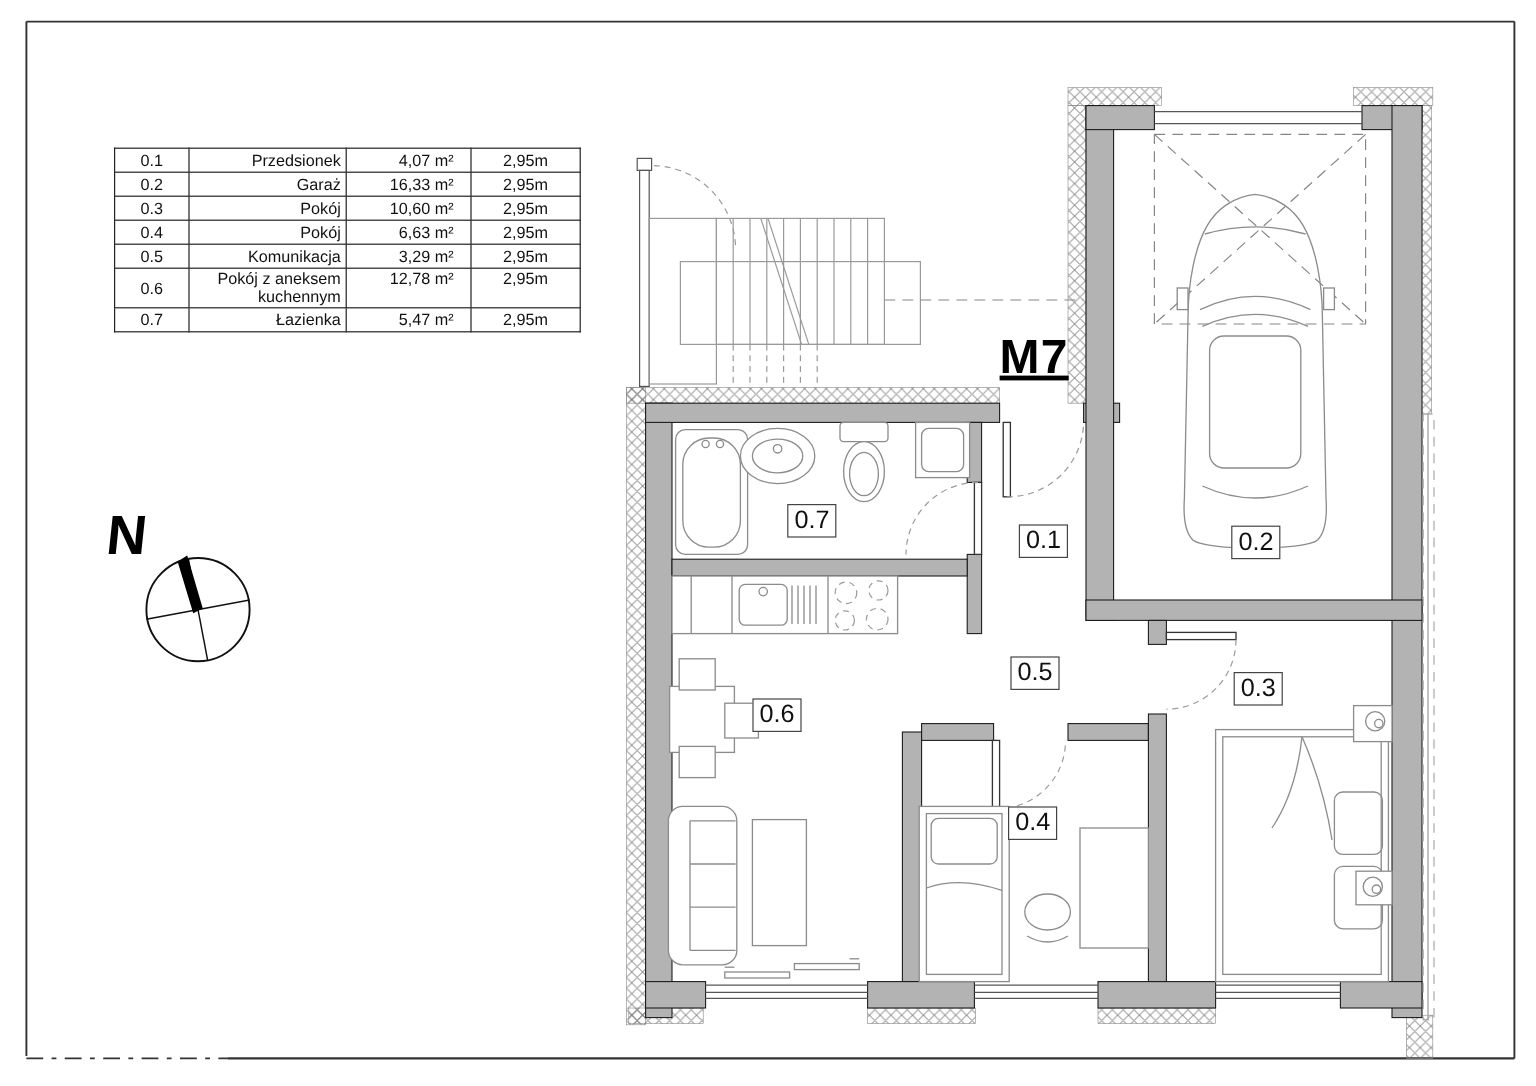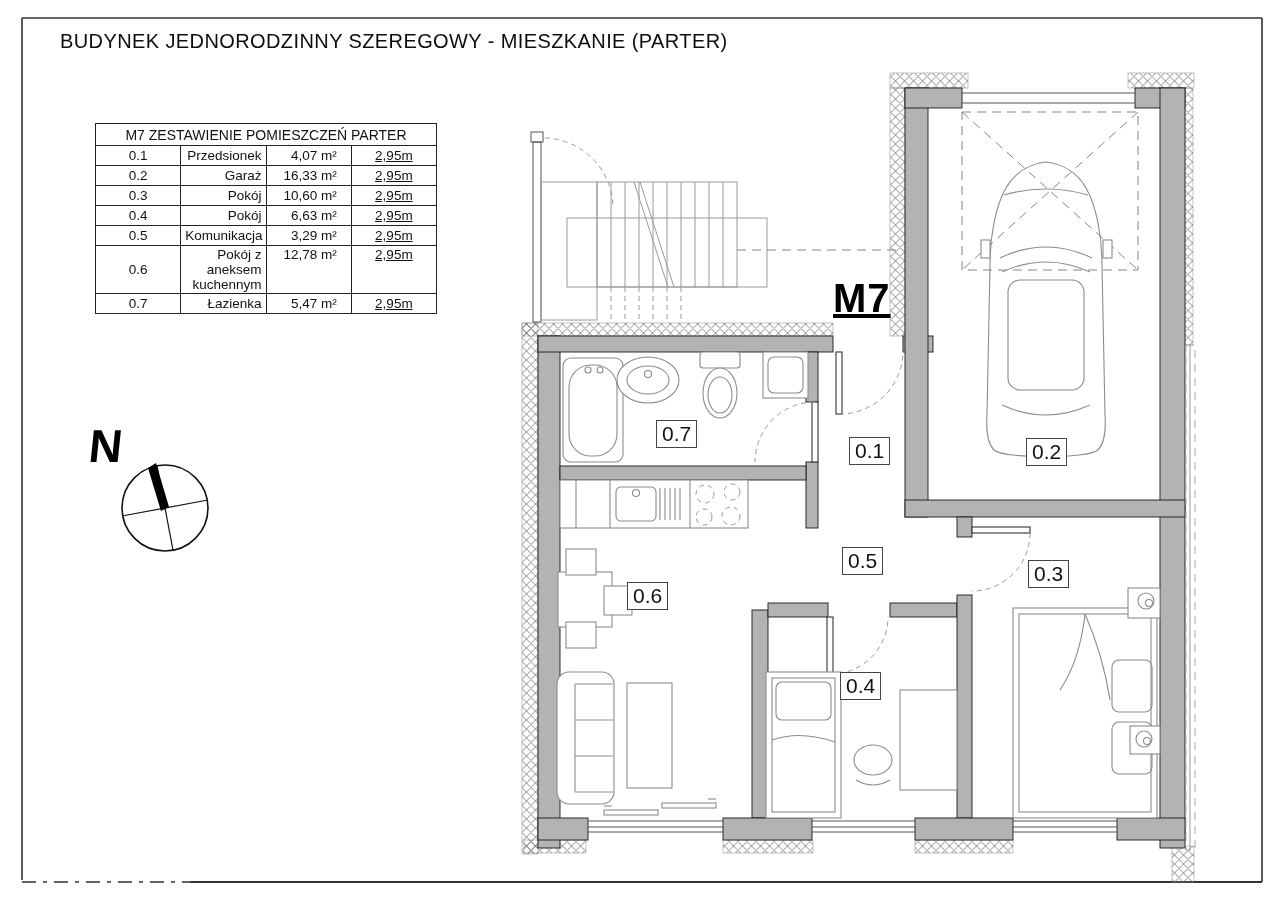--- a/index.html
+++ b/index.html
@@ -10,21 +10,21 @@
   #title{left:60px;top:30px;font-size:20px;letter-spacing:0.4px;color:#0d0d0d;white-space:nowrap;}
   
   #legend{left:95px;top:123px;border-collapse:collapse;table-layout:fixed;width:342px;
           font-size:13.5px;color:#111;background:#fff;}
   #legend td,#legend th{border:1px solid #222;padding:1px 4px;font-weight:400;vertical-align:middle;}
   #legend .t-title{text-align:center;font-size:14px;height:19px;}
   #legend .h-c{text-align:center;height:18px;}
   #legend .c-nr{text-align:center;width:53px;}
   #legend .c-name{text-align:right;width:122px;}
   #legend .c-area{text-align:right;width:85px;padding-right:14px;}
-  #legend .c-h{text-align:center;width:82px;text-decoration:underline;}
+  #legend .c-h{text-align:center;width:82px;}
   #legend .section td{padding-left:48px;height:17px;}
   #legend tr.r td{height:17px;}
   #legend .suma td{height:18px;}
   .suma-label{margin-left:150px;}
   .suma-val{margin-left:28px;}
   
   .room-label{border:1.2px solid #444;background:#fff;font-size:21px;line-height:26px;
               padding:0 5px;color:#111;}
   #unit-label{font-size:40px;font-weight:bold;color:#000;letter-spacing:1px;}
   
@@ -295,27 +295,23 @@
         <circle class="furl" cx="1149" cy="603" r="3.5"></circle>
       </g>
       <g>
         <rect class="fur" x="1130" y="726" width="30" height="28"></rect>
         <circle class="furl" cx="1144" cy="739" r="8"></circle>
         <circle class="furl" cx="1147" cy="741" r="3.5"></circle>
       </g>
     </g>
   </svg>
 
-  <div id="title" class="abs">BUDYNEK JEDNORODZINNY SZEREGOWY - MIESZKANIE (PARTER)</div>
 
   <table id="legend" class="abs">
     <tbody>
-        <tr>
-      <td class="t-title" colspan="4">M7 ZESTAWIENIE POMIESZCZEŃ PARTER</td>
-    </tr>
     <tr class="r">
       <td class="c-nr">0.1</td>
       <td class="c-name">Przedsionek</td>
       <td class="c-area">4,07 m²</td>
       <td class="c-h">2,95m</td>
     </tr>
     <tr class="r">
       <td class="c-nr">0.2</td>
       <td class="c-name">Garaż</td>
       <td class="c-area">16,33 m²</td>

